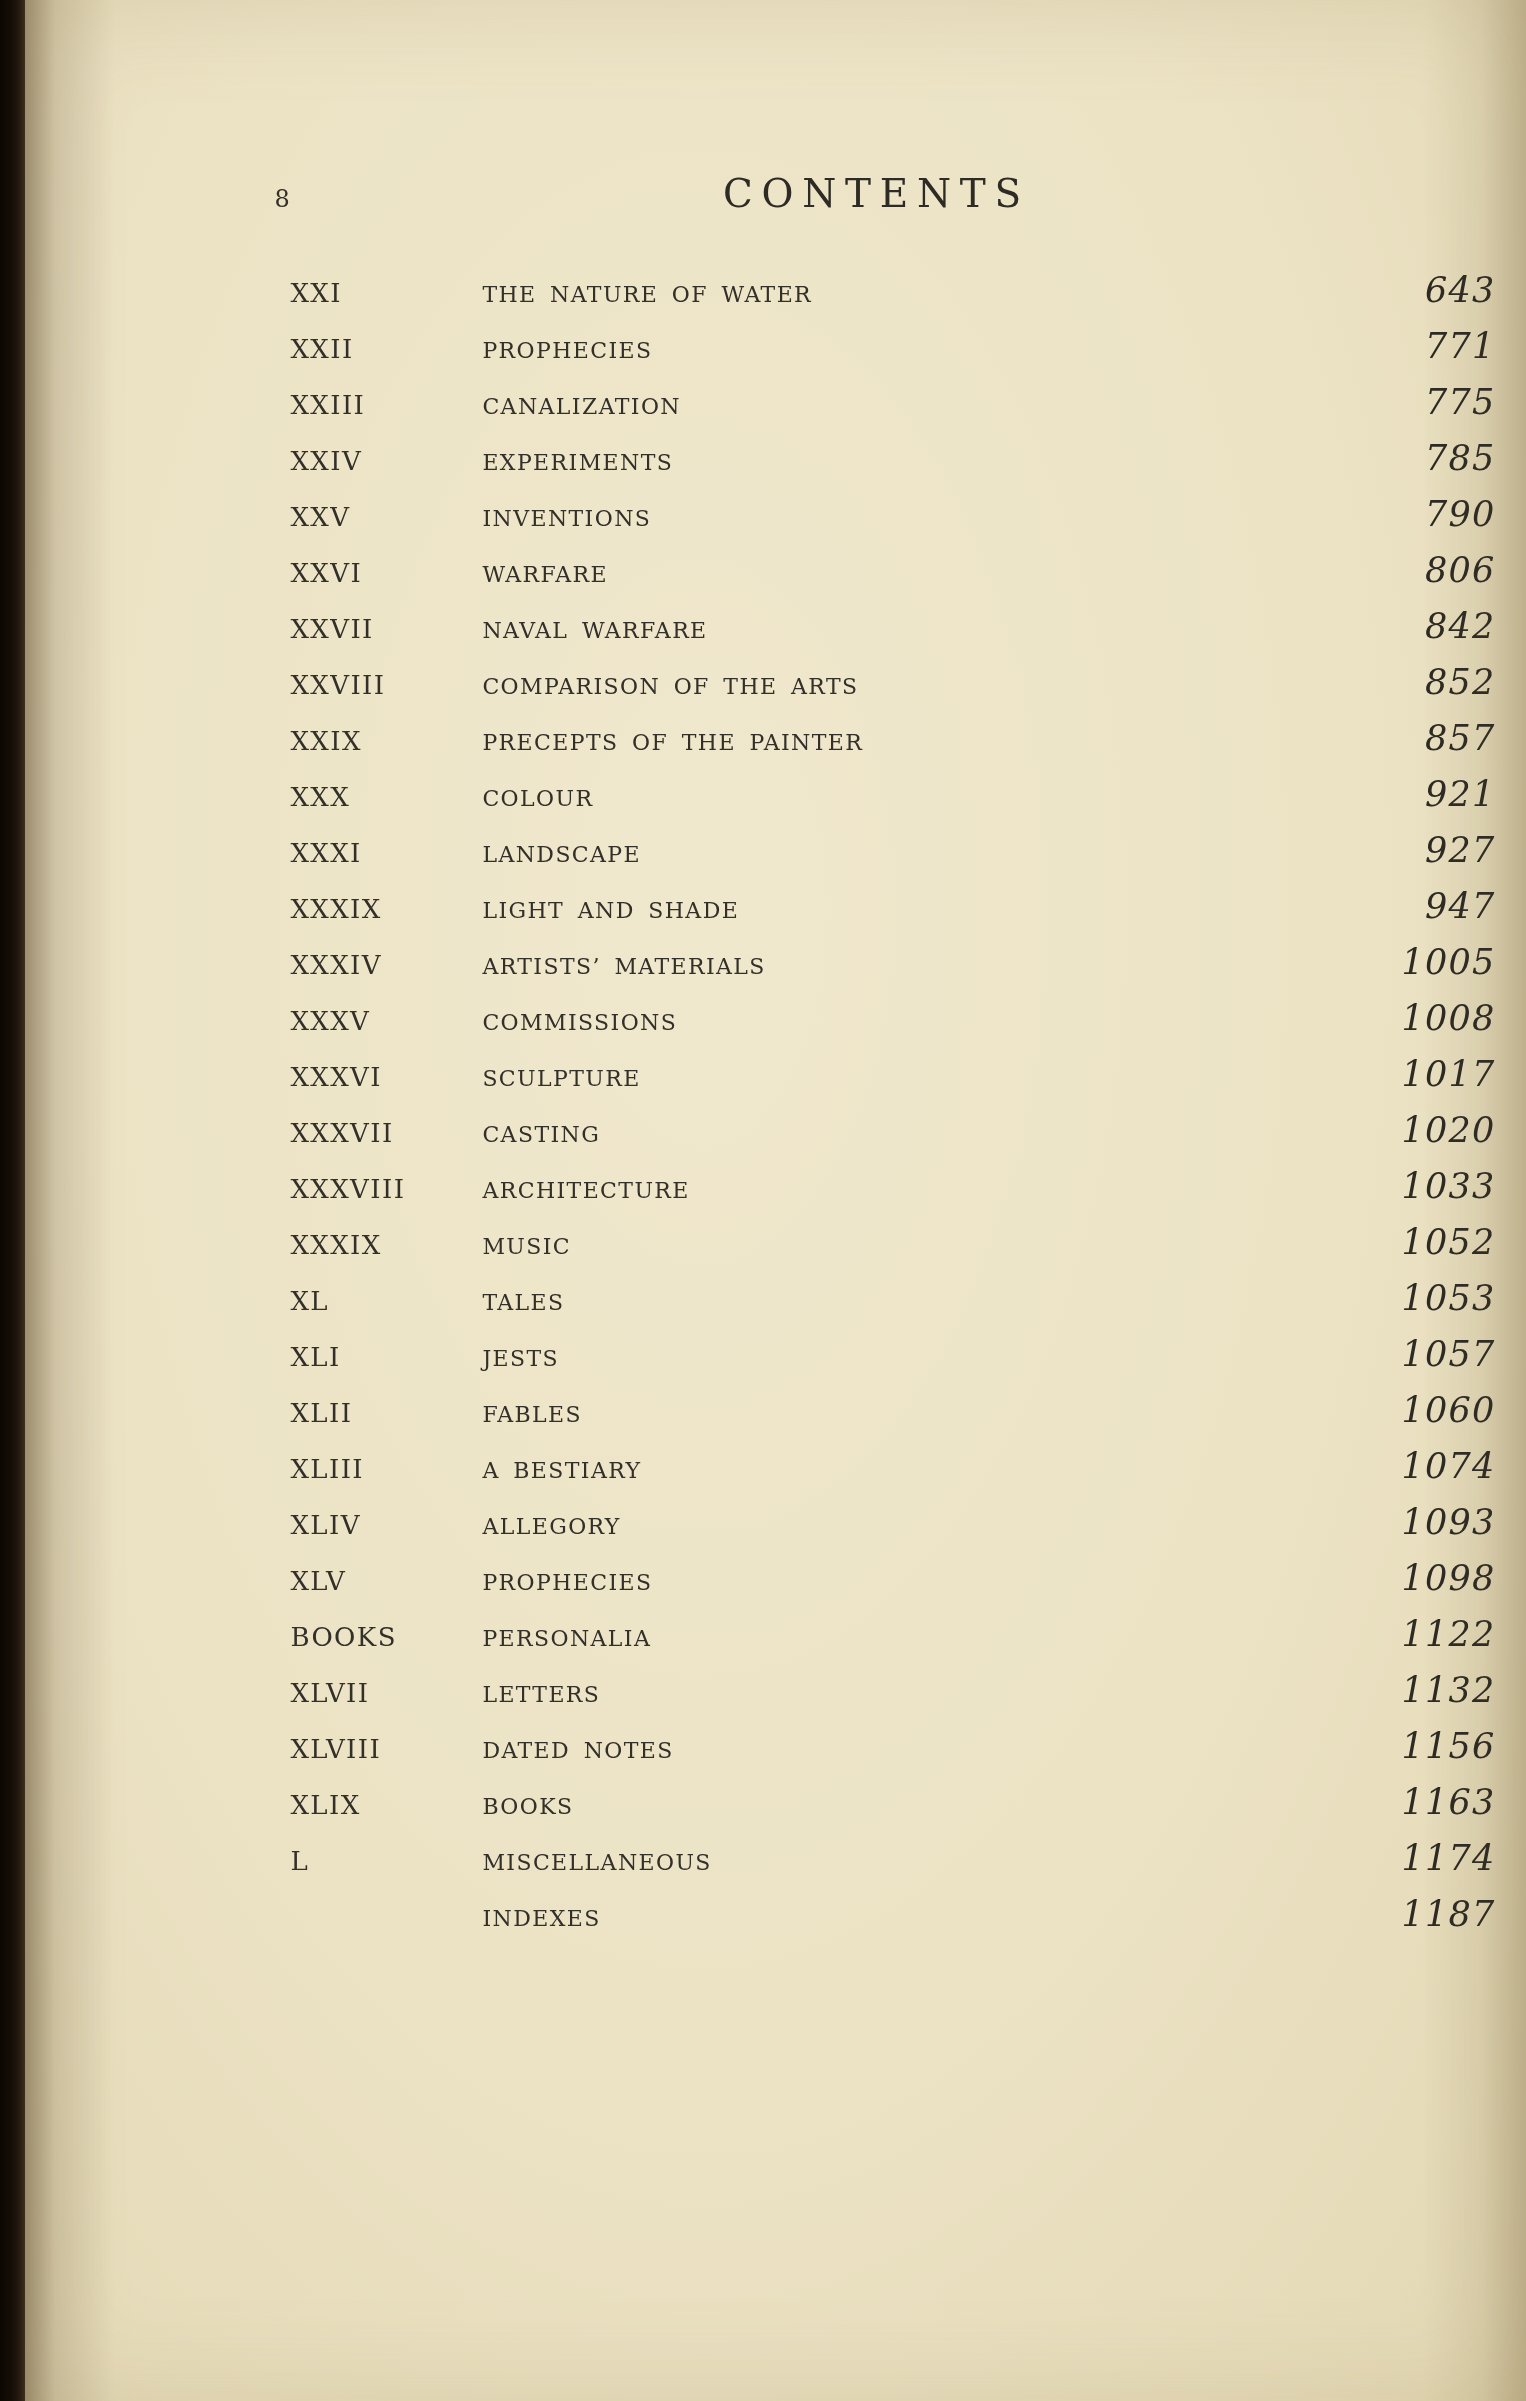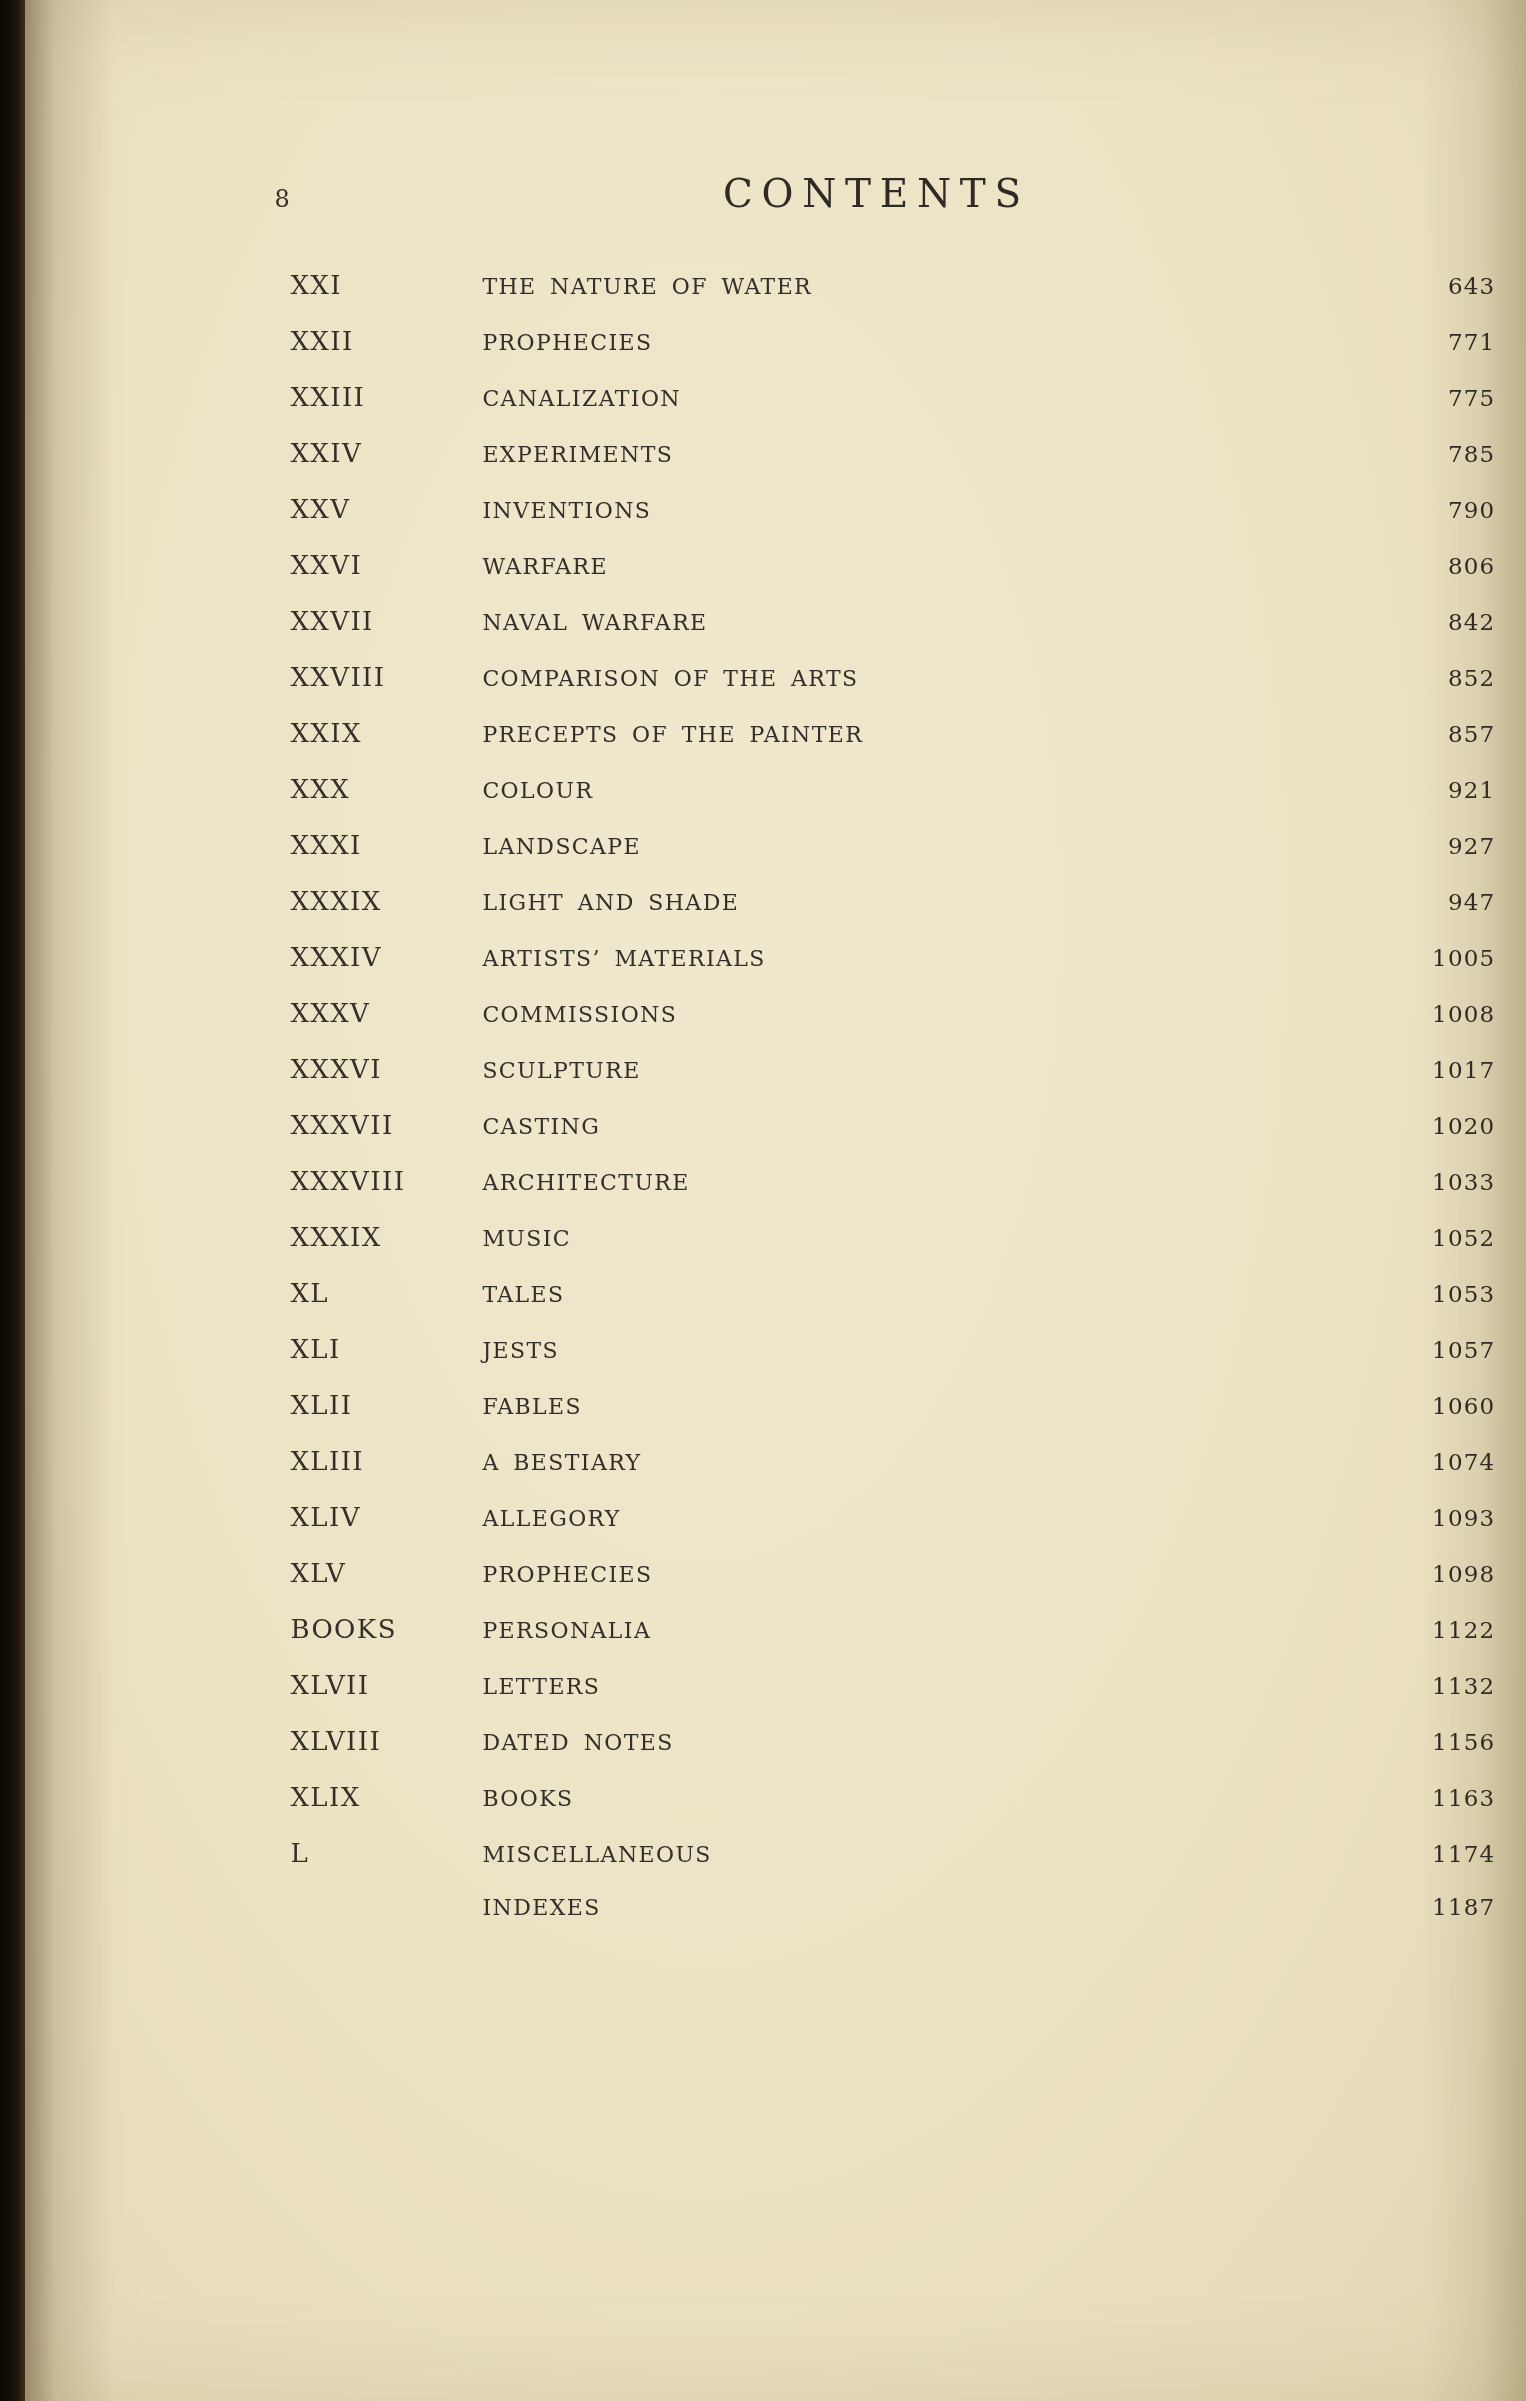--- a/index.html
+++ b/index.html
@@ -81,25 +81,26 @@
     font-size: 26px;
     letter-spacing: 1.4px;
   }
   .toc-title {
     flex: 1;
     font-size: 22px;
     letter-spacing: 1.4px;
     word-spacing: 5.2px;
   }
   .toc-page {
-    font-size: 23px;
+    font-size: 35px;
     letter-spacing: 1.2px;
     color: #2e2b25;
     font-variant-numeric: oldstyle-nums;
     text-align: center;
+    font-style: italic;
   }
 </style>
 </head>
 <body>
 
 <div class="book">
   <div class="binding"></div>
   <div class="paper">
     <div class="page-header">
       <span class="folio">8</span>

